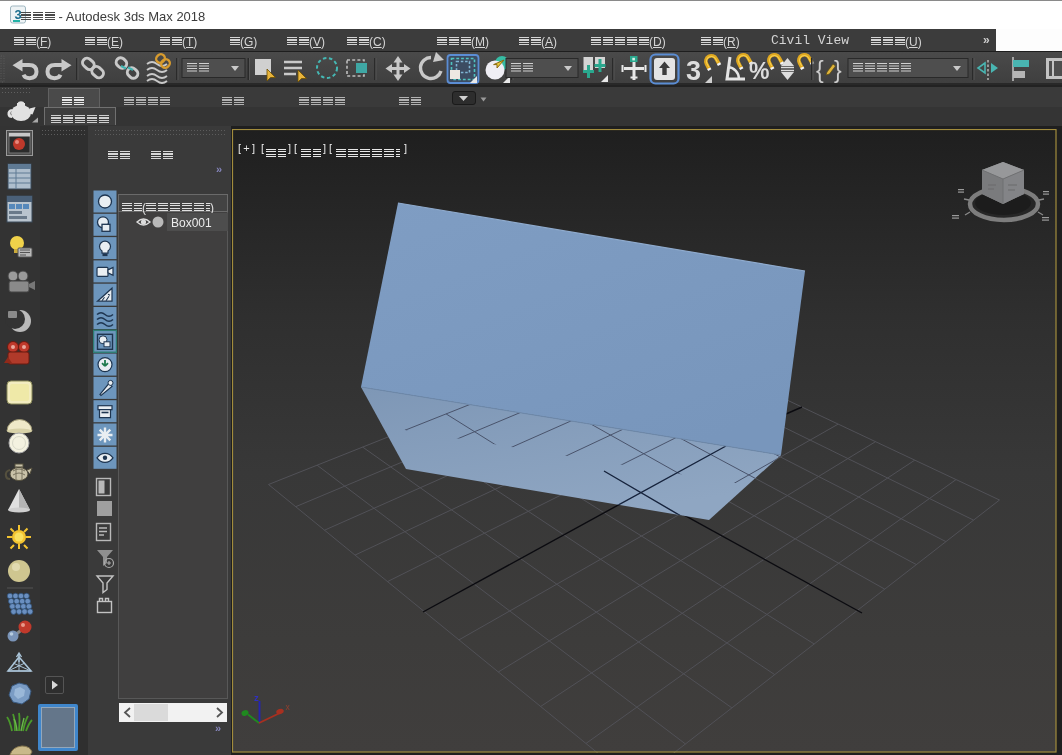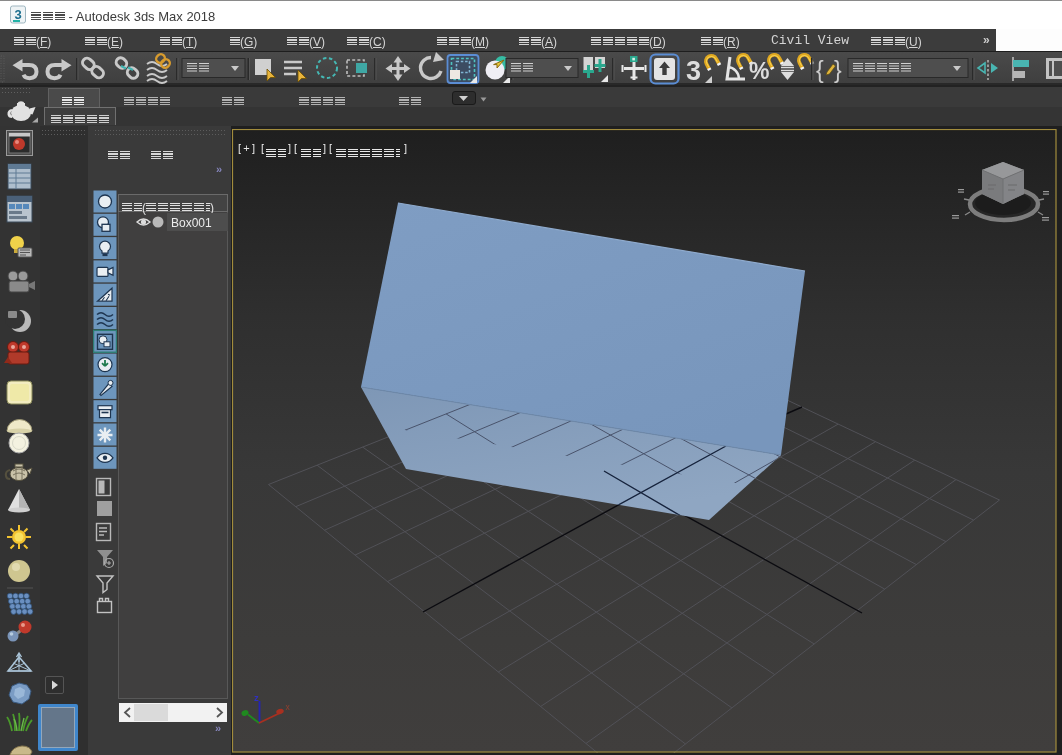--- a/index.html
+++ b/index.html
@@ -13,21 +13,21 @@
   -webkit-mask-image:repeating-linear-gradient(90deg,#000 0 10px,transparent 10px 12px);
   mask-image:repeating-linear-gradient(90deg,#000 0 10px,transparent 10px 12px);}
 </style></head>
 <body>
 <div class="abs" style="left:0;top:0;width:1062px;height:29px;background:#fff;border-top:1px solid #8a8a8a"></div>
 <svg class="abs" style="left:10px;top:5px" width="16" height="19" viewBox="0 0 16 19">
 <rect x="0.5" y="1" width="15" height="17" rx="2" fill="#eef3f5" stroke="#9fb6c0"></rect>
 <text x="8" y="14" font-size="13" font-weight="bold" fill="#1b6e8e" text-anchor="middle" font-family="Liberation Sans">3</text>
 <rect x="3" y="15" width="7" height="2" fill="#24b3a7"></rect>
 </svg>
-<div class="abs" style="left:31px;top:8px;height:14px;color:#3c3c3c;font-size:13px;white-space:nowrap"><span class="zh" style="width:34px;height:10px;--ink:#4a4a4a;"></span><span style="vertical-align:middle"> - Autodesk 3ds Max 2018</span></div>
+<div class="abs" style="left:21px;top:8px;height:14px;color:#3c3c3c;font-size:13px;white-space:nowrap"><span class="zh" style="width:34px;height:10px;--ink:#4a4a4a;"></span><span style="vertical-align:middle"> - Autodesk 3ds Max 2018</span></div>
 <div class="abs" style="left:0;top:29px;width:1062px;height:23px;background:#3c3c3c;border-bottom:1px solid #1e1e1e"></div>
 <div class="abs" style="left:14px;top:34px;color:#d4d4d4;font-size:12px;white-space:nowrap"><span class="zh" style="width:22px;height:10px;--ink:#d4d4d4;"></span><span style="vertical-align:middle;font-size:12px">(<u>F</u>)</span></div>
 <div class="abs" style="left:85px;top:34px;color:#d4d4d4;font-size:12px;white-space:nowrap"><span class="zh" style="width:22px;height:10px;--ink:#d4d4d4;"></span><span style="vertical-align:middle;font-size:12px">(<u>E</u>)</span></div>
 <div class="abs" style="left:160px;top:34px;color:#d4d4d4;font-size:12px;white-space:nowrap"><span class="zh" style="width:22px;height:10px;--ink:#d4d4d4;"></span><span style="vertical-align:middle;font-size:12px">(<u>T</u>)</span></div>
 <div class="abs" style="left:230px;top:34px;color:#d4d4d4;font-size:12px;white-space:nowrap"><span class="zh" style="width:10px;height:10px;--ink:#d4d4d4;"></span><span style="vertical-align:middle;font-size:12px">(<u>G</u>)</span></div>
 <div class="abs" style="left:287px;top:34px;color:#d4d4d4;font-size:12px;white-space:nowrap"><span class="zh" style="width:22px;height:10px;--ink:#d4d4d4;"></span><span style="vertical-align:middle;font-size:12px">(<u>V</u>)</span></div>
 <div class="abs" style="left:347px;top:34px;color:#d4d4d4;font-size:12px;white-space:nowrap"><span class="zh" style="width:22px;height:10px;--ink:#d4d4d4;"></span><span style="vertical-align:middle;font-size:12px">(<u>C</u>)</span></div>
 <div class="abs" style="left:437px;top:34px;color:#d4d4d4;font-size:12px;white-space:nowrap"><span class="zh" style="width:34px;height:10px;--ink:#d4d4d4;"></span><span style="vertical-align:middle;font-size:12px">(<u>M</u>)</span></div>
 <div class="abs" style="left:519px;top:34px;color:#d4d4d4;font-size:12px;white-space:nowrap"><span class="zh" style="width:22px;height:10px;--ink:#d4d4d4;"></span><span style="vertical-align:middle;font-size:12px">(<u>A</u>)</span></div>
 <div class="abs" style="left:591px;top:34px;color:#d4d4d4;font-size:12px;white-space:nowrap"><span class="zh" style="width:58px;height:10px;--ink:#d4d4d4;"></span><span style="vertical-align:middle;font-size:12px">(<u>D</u>)</span></div>

